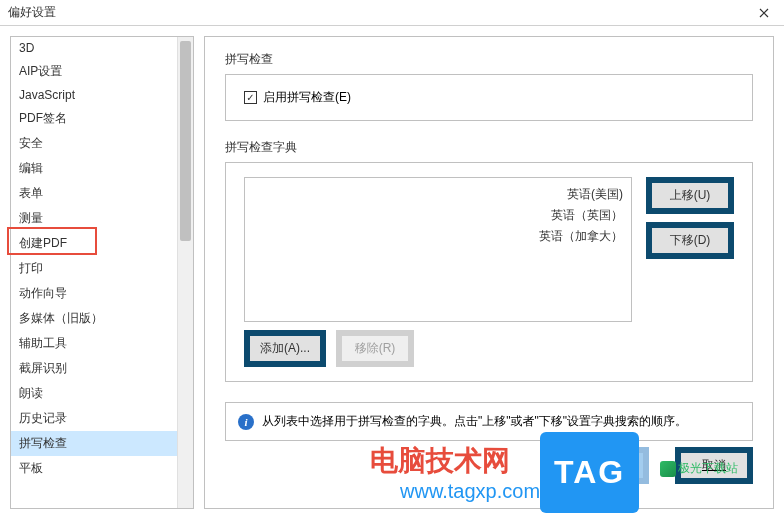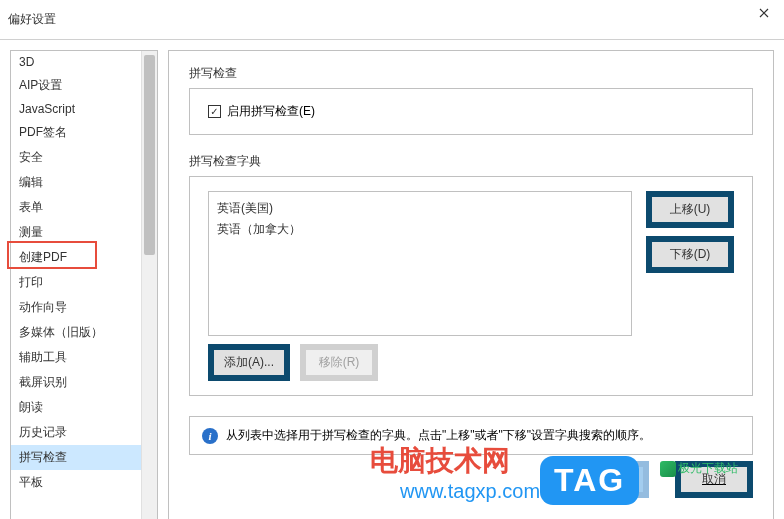--- a/index.html
+++ b/index.html
@@ -1,47 +1,47 @@
 <!DOCTYPE html>
 <html><head>
 <meta charset="utf-8">
 <style>
 * { box-sizing: border-box; margin: 0; padding: 0; font-family: "Microsoft YaHei", "SimSun", sans-serif; font-size: 12px; }
 body { background: #fff; width: 784px; height: 519px; overflow: hidden; position: relative; }
-.titlebar { height: 40px; border-bottom: 1px solid #d0d0d0; display: flex; align-items: center; padding-left: 8px; position: relative; }
+.titlebar { height: 26px; border-bottom: 1px solid #d0d0d0; display: flex; align-items: center; padding-left: 8px; position: relative; }
 .titlebar-title { font-size: 12px; color: #333; }
 .close-btn { position: absolute; right: 0; top: 0; width: 40px; height: 26px; display: flex; align-items: center; justify-content: center; color: #333; font-size: 14px; }
 .content { display: flex; height: calc(100% - 26px); padding: 10px; gap: 10px; }
-.sidebar-wrap { width: 148px; border: 1px solid #c0c0c0; display: flex; position: relative; }
+.sidebar-wrap { width: 184px; border: 1px solid #c0c0c0; display: flex; position: relative; }
 .sidebar { flex: 1; overflow-y: auto; background: #fff; }
 .sidebar-item { padding: 4px 8px; cursor: default; color: #333; }
 .sidebar-item.selected { background: #cce8ff; }
 .scrollbar-track { width: 16px; background: #f0f0f0; border-left: 1px solid #e0e0e0; position: relative; }
 .scrollbar-thumb { position: absolute; left: 2px; right: 2px; top: 4px; height: 200px; background: #c0c0c0; border-radius: 2px; }
 .highlight-box { position: absolute; border: 2px solid #e74c3c; pointer-events: none; }
 .main { flex: 1; border: 1px solid #c0c0c0; padding: 14px 20px; position: relative; }
 .group { margin-bottom: 18px; }
 .group-label { color: #333; margin-bottom: 6px; }
 .group-box { border: 1px solid #c0c0c0; padding: 14px 18px; }
 .checkbox-row { display: flex; align-items: center; gap: 6px; }
 .checkbox { width: 13px; height: 13px; border: 1px solid #333; display: inline-flex; align-items: center; justify-content: center; font-size: 10px; color: #333; line-height: 1; }
 .dict-area { display: flex; gap: 14px; }
 .dict-list { flex: 1; border: 1px solid #c0c0c0; height: 145px; padding: 6px 8px; background: #fff; }
-.dict-list-item { padding: 2px 0; color: #333; }
+.dict-list-item { padding: 2px 0; color: #333; text-align: right; }
 .dict-buttons { width: 88px; display: flex; flex-direction: column; gap: 8px; }
 .btn { border: 6px solid #0c4a6e; background: #e1e1e1; padding: 4px 10px; text-align: center; color: #333; min-width: 78px; }
 .btn.primary { background: #4a9de0; border-color: #2b7cc0; color: #fff; opacity: 0.5; }
 .btn.disabled { color: #a0a0a0; border-color: #d0d0d0; background: #efefef; }
 .bottom-buttons { display: flex; gap: 10px; margin-top: 8px; }
 .info-row { border: 1px solid #c0c0c0; padding: 10px 12px; display: flex; align-items: center; gap: 8px; margin-top: 20px; }
 .info-icon { width: 16px; height: 16px; border-radius: 50%; background: #2970c9; color: #fff; display: flex; align-items: center; justify-content: center; font-weight: bold; font-style: italic; font-family: Georgia, serif; font-size: 11px; }
 .dialog-buttons { position: absolute; right: 20px; bottom: 24px; display: flex; gap: 26px; text-decoration: underline; }
 .watermark { position: absolute; pointer-events: none; text-align: right; }
 .wm-red { left: 370px; top: 442px; color: #e74c3c; font-size: 28px; font-weight: bold; font-family: "SimHei", sans-serif; }
-.wm-tag { left: 540px; top: 432px; background: #2196f3; color: #fff; font-size: 32px; font-weight: bold; padding: 6px 14px; border-radius: 13px; letter-spacing: 2px; font-family: Arial, sans-serif; margin-top: 24px; }
+.wm-tag { left: 540px; top: 432px; background: #2196f3; color: #fff; font-size: 32px; font-weight: bold; padding: 22px 14px; border-radius: 6px; letter-spacing: 2px; font-family: Arial, sans-serif; }
 .wm-url { left: 400px; top: 480px; color: #2196f3; font-size: 20px; font-family: Arial, sans-serif; }
 .wm-jg { left: 660px; top: 460px; color: #2fbb66; font-size: 16px; font-family: "Microsoft YaHei"; display:flex; align-items:center; gap:2px;}
 .wm-jg-icon { width:16px; height:16px; background: linear-gradient(135deg,#2fbb66,#1a8f4a); border-radius:3px;}
 </style>
 </head>
 <body>
 
 <div class="titlebar">
   <span class="titlebar-title">偏好设置</span>
   <div class="close-btn">
@@ -90,20 +90,21 @@
         </label>
       </div>
     </div>
 
     <div class="group">
       <div class="group-label">拼写检查字典</div>
       <div class="group-box">
         <div class="dict-area">
           <div class="dict-list" id="dict-list">
               <div class="dict-list-item">英语(美国)</div>
+              <div class="dict-list-item">英语（英国）</div>
               <div class="dict-list-item">英语（加拿大）</div>
             </div>
           <div class="dict-buttons">
             <button class="btn">上移(U)</button>
             <button class="btn">下移(D)</button>
           </div>
         </div>
         <div class="bottom-buttons">
           <button class="btn">添加(A)...</button>
           <button class="btn disabled">移除(R)</button>

